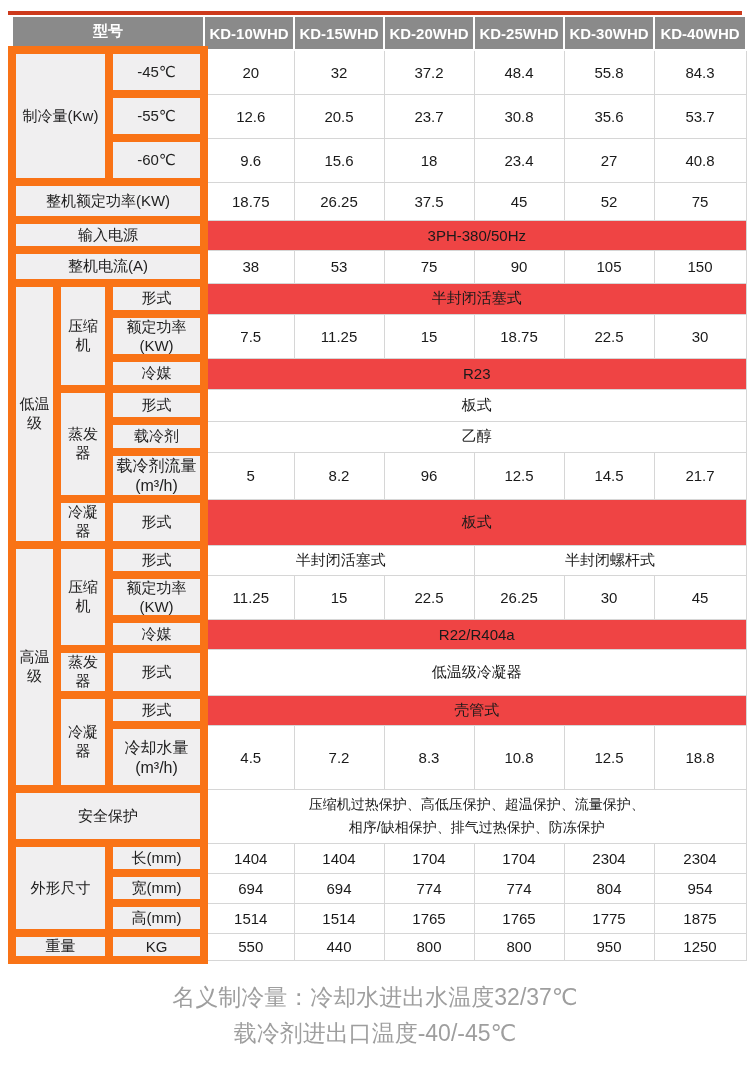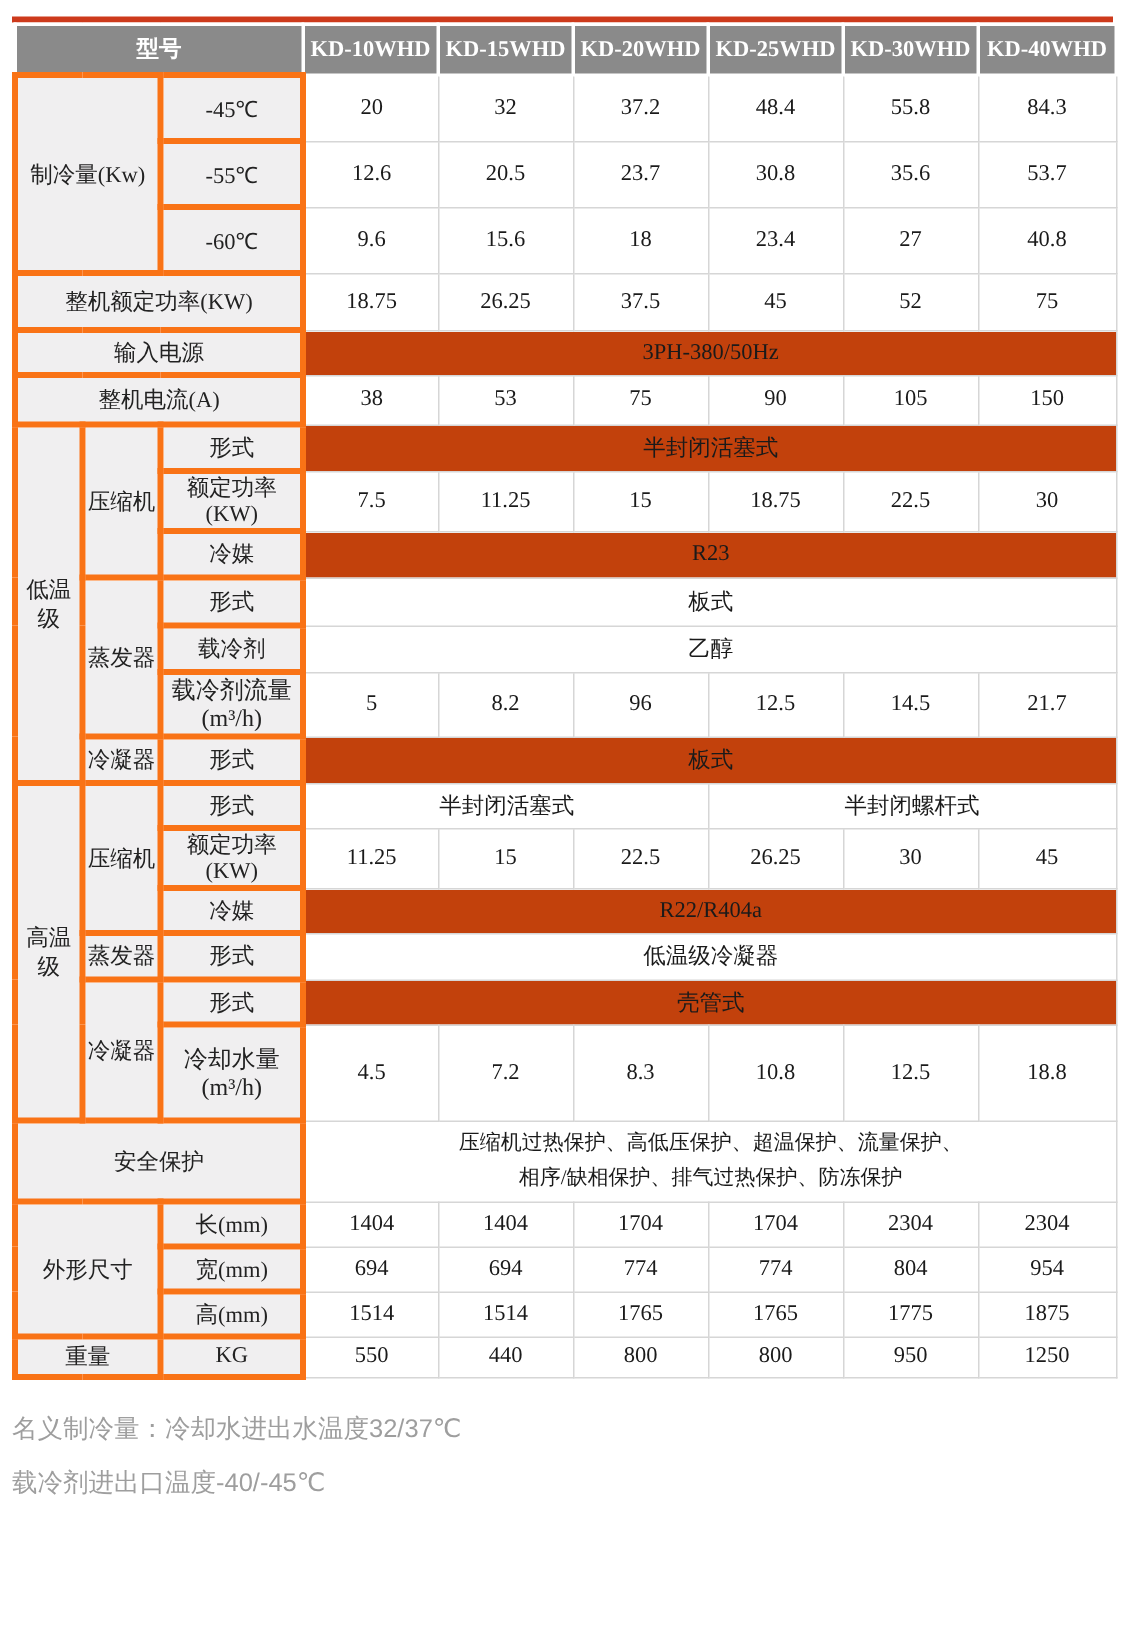--- a/index.html
+++ b/index.html
@@ -1,31 +1,31 @@
 <!DOCTYPE html>
 <html><head>
 <meta charset="utf-8">
 <style>
   html,body{margin:0;padding:0;background:#ffffff;}
   body{width:750px;height:1086px;font-family:"Liberation Sans","DejaVu Sans",sans-serif;color:#1a1a1a;overflow:hidden;}
   .page{padding:0 8px;}
   .title{margin-top:26px;height:34px;line-height:34px;text-align:right;font-size:24px;font-weight:600;color:#3d3d3d;letter-spacing:1px;}
   .accent{height:4px;background:#cd3a1c;margin-top:11px;}
-  table.spec{border-collapse:collapse;table-layout:fixed;width:734px;border:1px solid #d6d6d6;font-family:Liberation Serif, serif;}
+  table.spec{border-collapse:collapse;table-layout:fixed;width:734px;border:1px solid #d6d6d6;}
   td{text-align:center;vertical-align:middle;font-size:15px;padding:0;overflow:hidden;}
   .hdr{background:#8a8a8a;color:#ffffff;font-weight:700;border:2px solid #ffffff;font-size:15px;}
-  .lbl{background:#f0eff0;border:4px solid #f97316;color:#222222;}
+  .lbl{background:#f0eff0;border:8px solid #f97316;color:#222222;}
   .num{background:#ffffff;border:1px solid #d6d6d6;}
-  .mg{background:#c2410c;border:1px solid #d6d6d6;}
+  .mg{background:#ef4444;border:1px solid #d6d6d6;}
   .mw{background:#ffffff;border:1px solid #d6d6d6;}
   .small{font-size:16px;}
   .safety-line{display:block;font-size:14px;line-height:1.65;}
   .r34{height:34px}.r44{height:44px}.r38{height:38px}.r33{height:33px}.r32{height:32px}
   .r31{height:31px}.r30{height:30px}.r27{height:27px}.r64{height:64px}.r54{height:54px}
-  .notes{margin-top:15px;text-align:left;font-size:17px;color:#9e9e9e;line-height:36px;}
+  .notes{margin-top:15px;text-align:center;font-size:23px;color:#9e9e9e;line-height:36px;}
 </style>
 </head>
 <body>
 
 <div class="page">
 
   <div class="accent"></div>
 
   <table class="spec">
     <colgroup>

